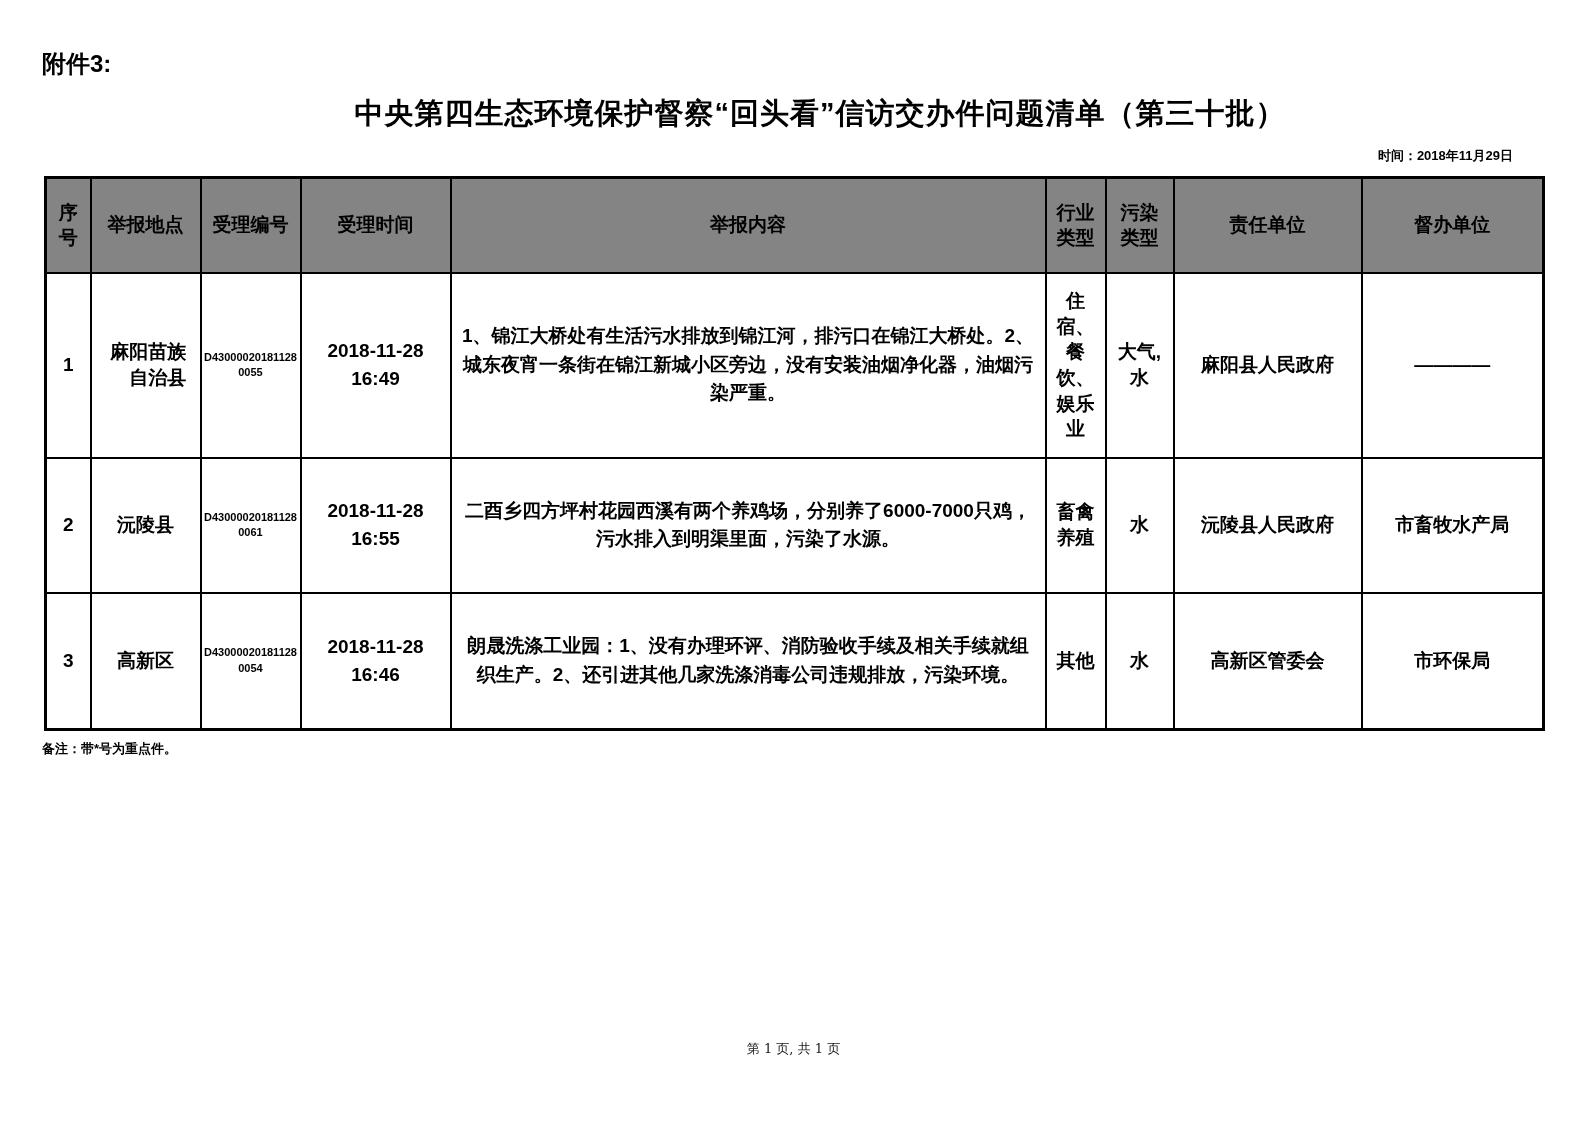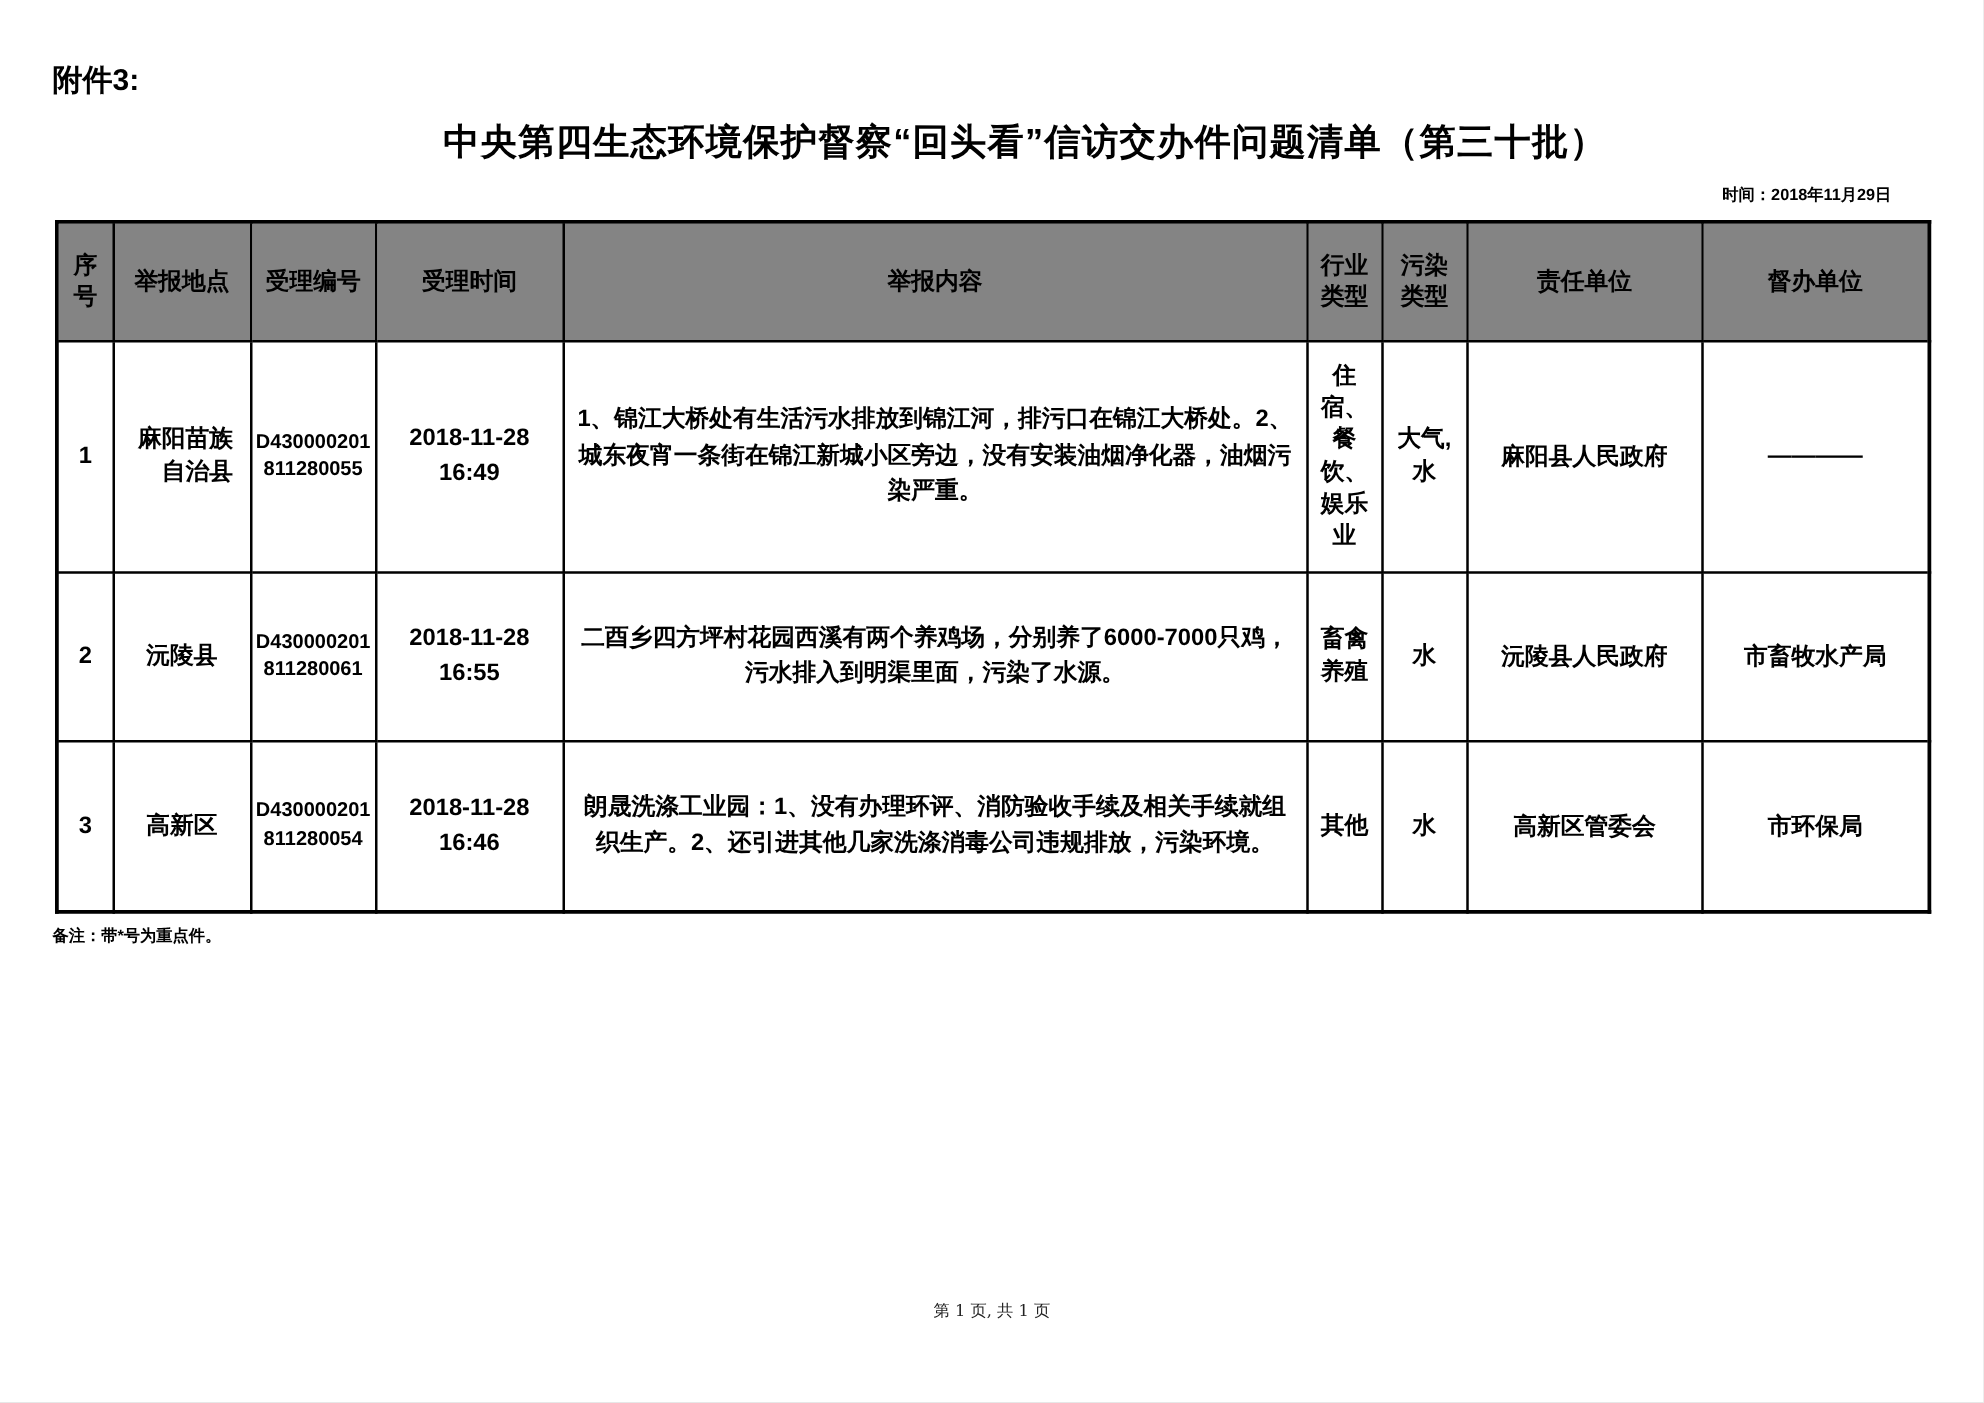--- a/index.html
+++ b/index.html
@@ -43,21 +43,21 @@
   col.c-time    { width:150px; }
   col.c-content { width:595px; }
   col.c-ind     { width:60px; }
   col.c-pol     { width:68px; }
   col.c-resp    { width:188px; }
   col.c-sup     { width:182px; }
   td.cell-content {
     text-align:center; padding:4px 9px; line-height:1.5;
   }
   td.cell-case {
-    font-size:16px; padding:0; line-height:1.4;
+    font-size:11px; padding:0; line-height:1.4;
   }
   td.cell-case span { display:inline-block; word-break:break-all; max-width:100%; }
   td.cell-time { line-height:1.45; }
   .wnarrow span, .w2 span, .w26 span, .w42 span {
     display:inline-block; word-break:break-all; line-height:1.35; vertical-align:middle;
   }
   .wnarrow span { max-width:1.2em; }   
   .w2 span      { max-width:2.3em; }   
   .w26 span     { max-width:2.6em; }   
   .w42 span     { max-width:4.3em;text-align:right; }   

